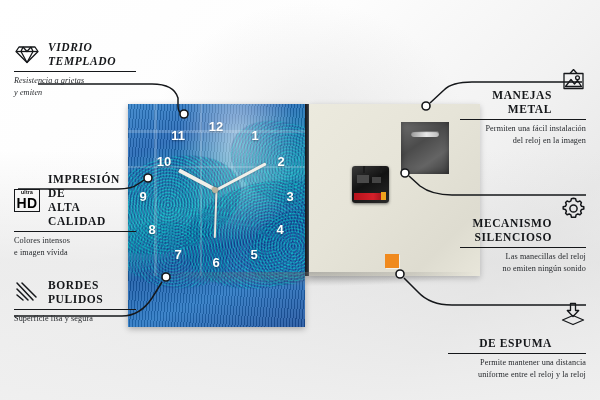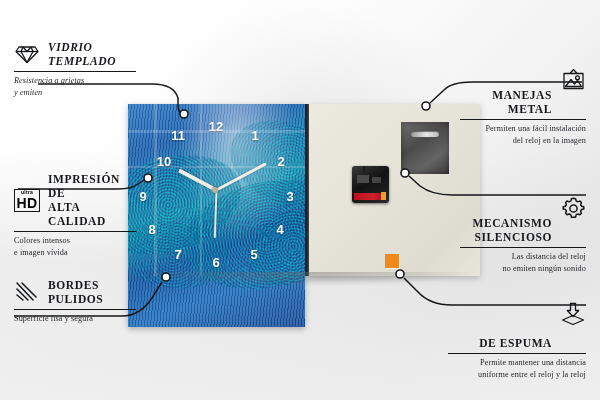--- a/index.html
+++ b/index.html
@@ -413,21 +413,21 @@
         <svg width="25" height="25" viewBox="0 0 25 25">
           <g fill="none" stroke="#15171a" stroke-width="1.5" stroke-linejoin="round">
             <path d="M12.5,2.2 l2.1,0.45 0.5,2.2 1.7,0.98 2.1,-0.78 1.5,1.5 -0.78,2.1 0.98,1.7 2.2,0.5 0,2.1 -2.2,0.5 -0.98,1.7 0.78,2.1 -1.5,1.5 -2.1,-0.78 -1.7,0.98 -0.5,2.2 -2.1,0.2 -2.1,-0.2 -0.5,-2.2 -1.7,-0.98 -2.1,0.78 -1.5,-1.5 0.78,-2.1 -0.98,-1.7 -2.2,-0.5 0,-2.1 2.2,-0.5 0.98,-1.7 -0.78,-2.1 1.5,-1.5 2.1,0.78 1.7,-0.98 0.5,-2.2 Z"></path>
             <circle cx="12.5" cy="12.5" r="3.6"></circle>
           </g>
         </svg>
       </span>
     </div>
     <div class="feat-rule" style="width:126px;"></div>
     <div class="feat-desc">
-      <span>Las distancia del reloj</span><br>
+      <span>Las manecillas del reloj</span><br>
       <span>no emiten ningún sonido</span>
     </div>
   </div>
 
   <div class="feature right" style="left:448px; top:278px; width:138px;">
     <div class="feat-head">
       <span class="feat-title">
         <br>
         <span>DE ESPUMA</span>
       </span>

